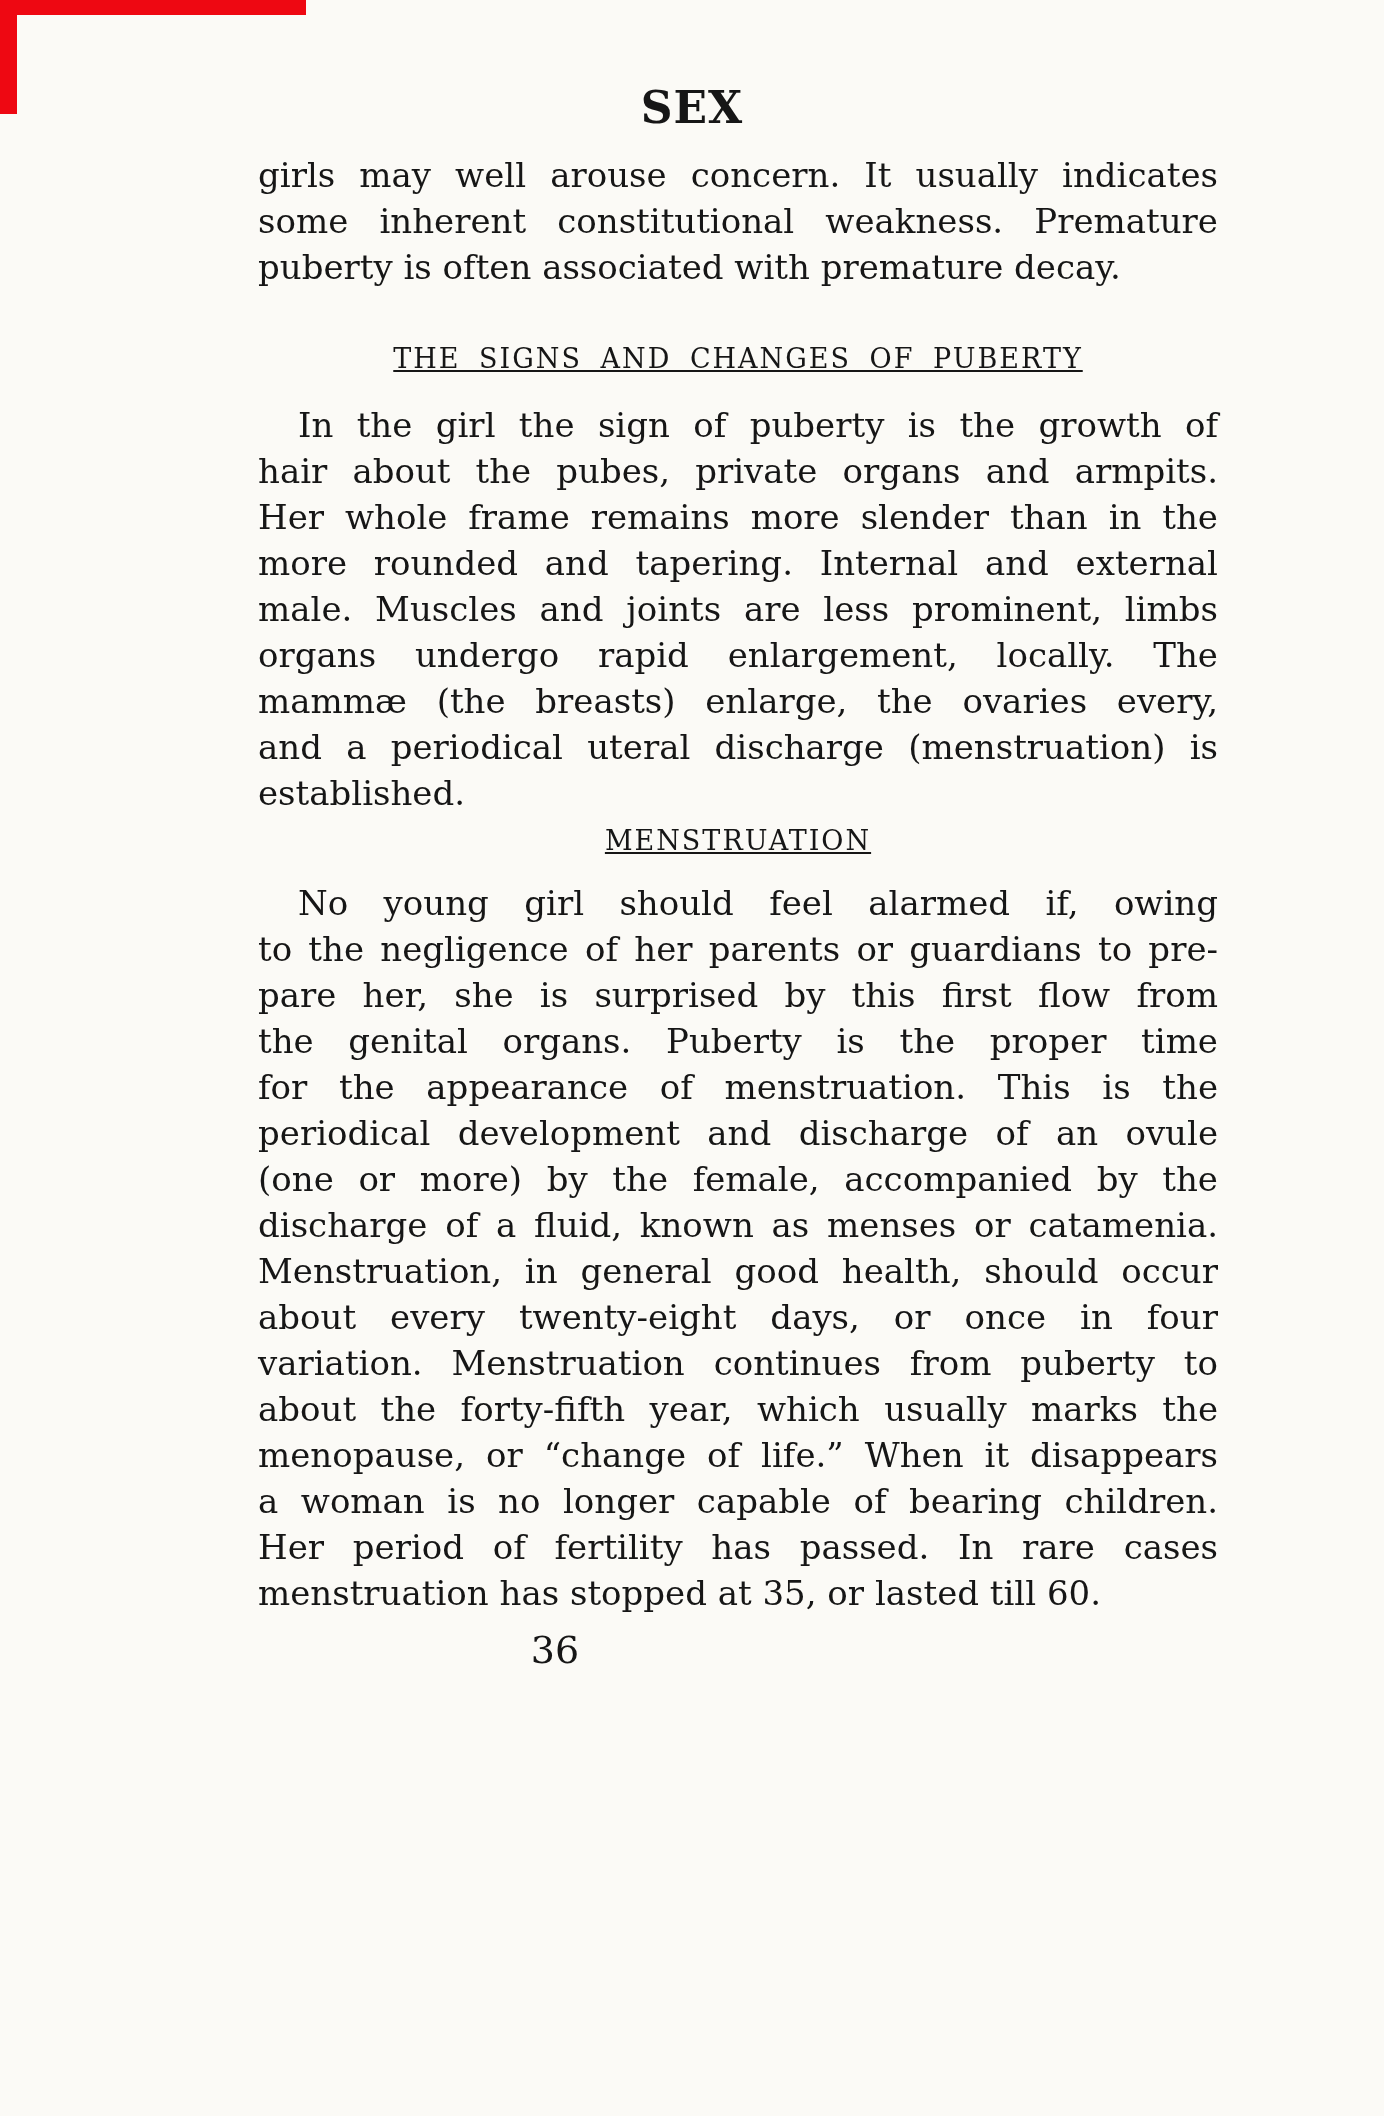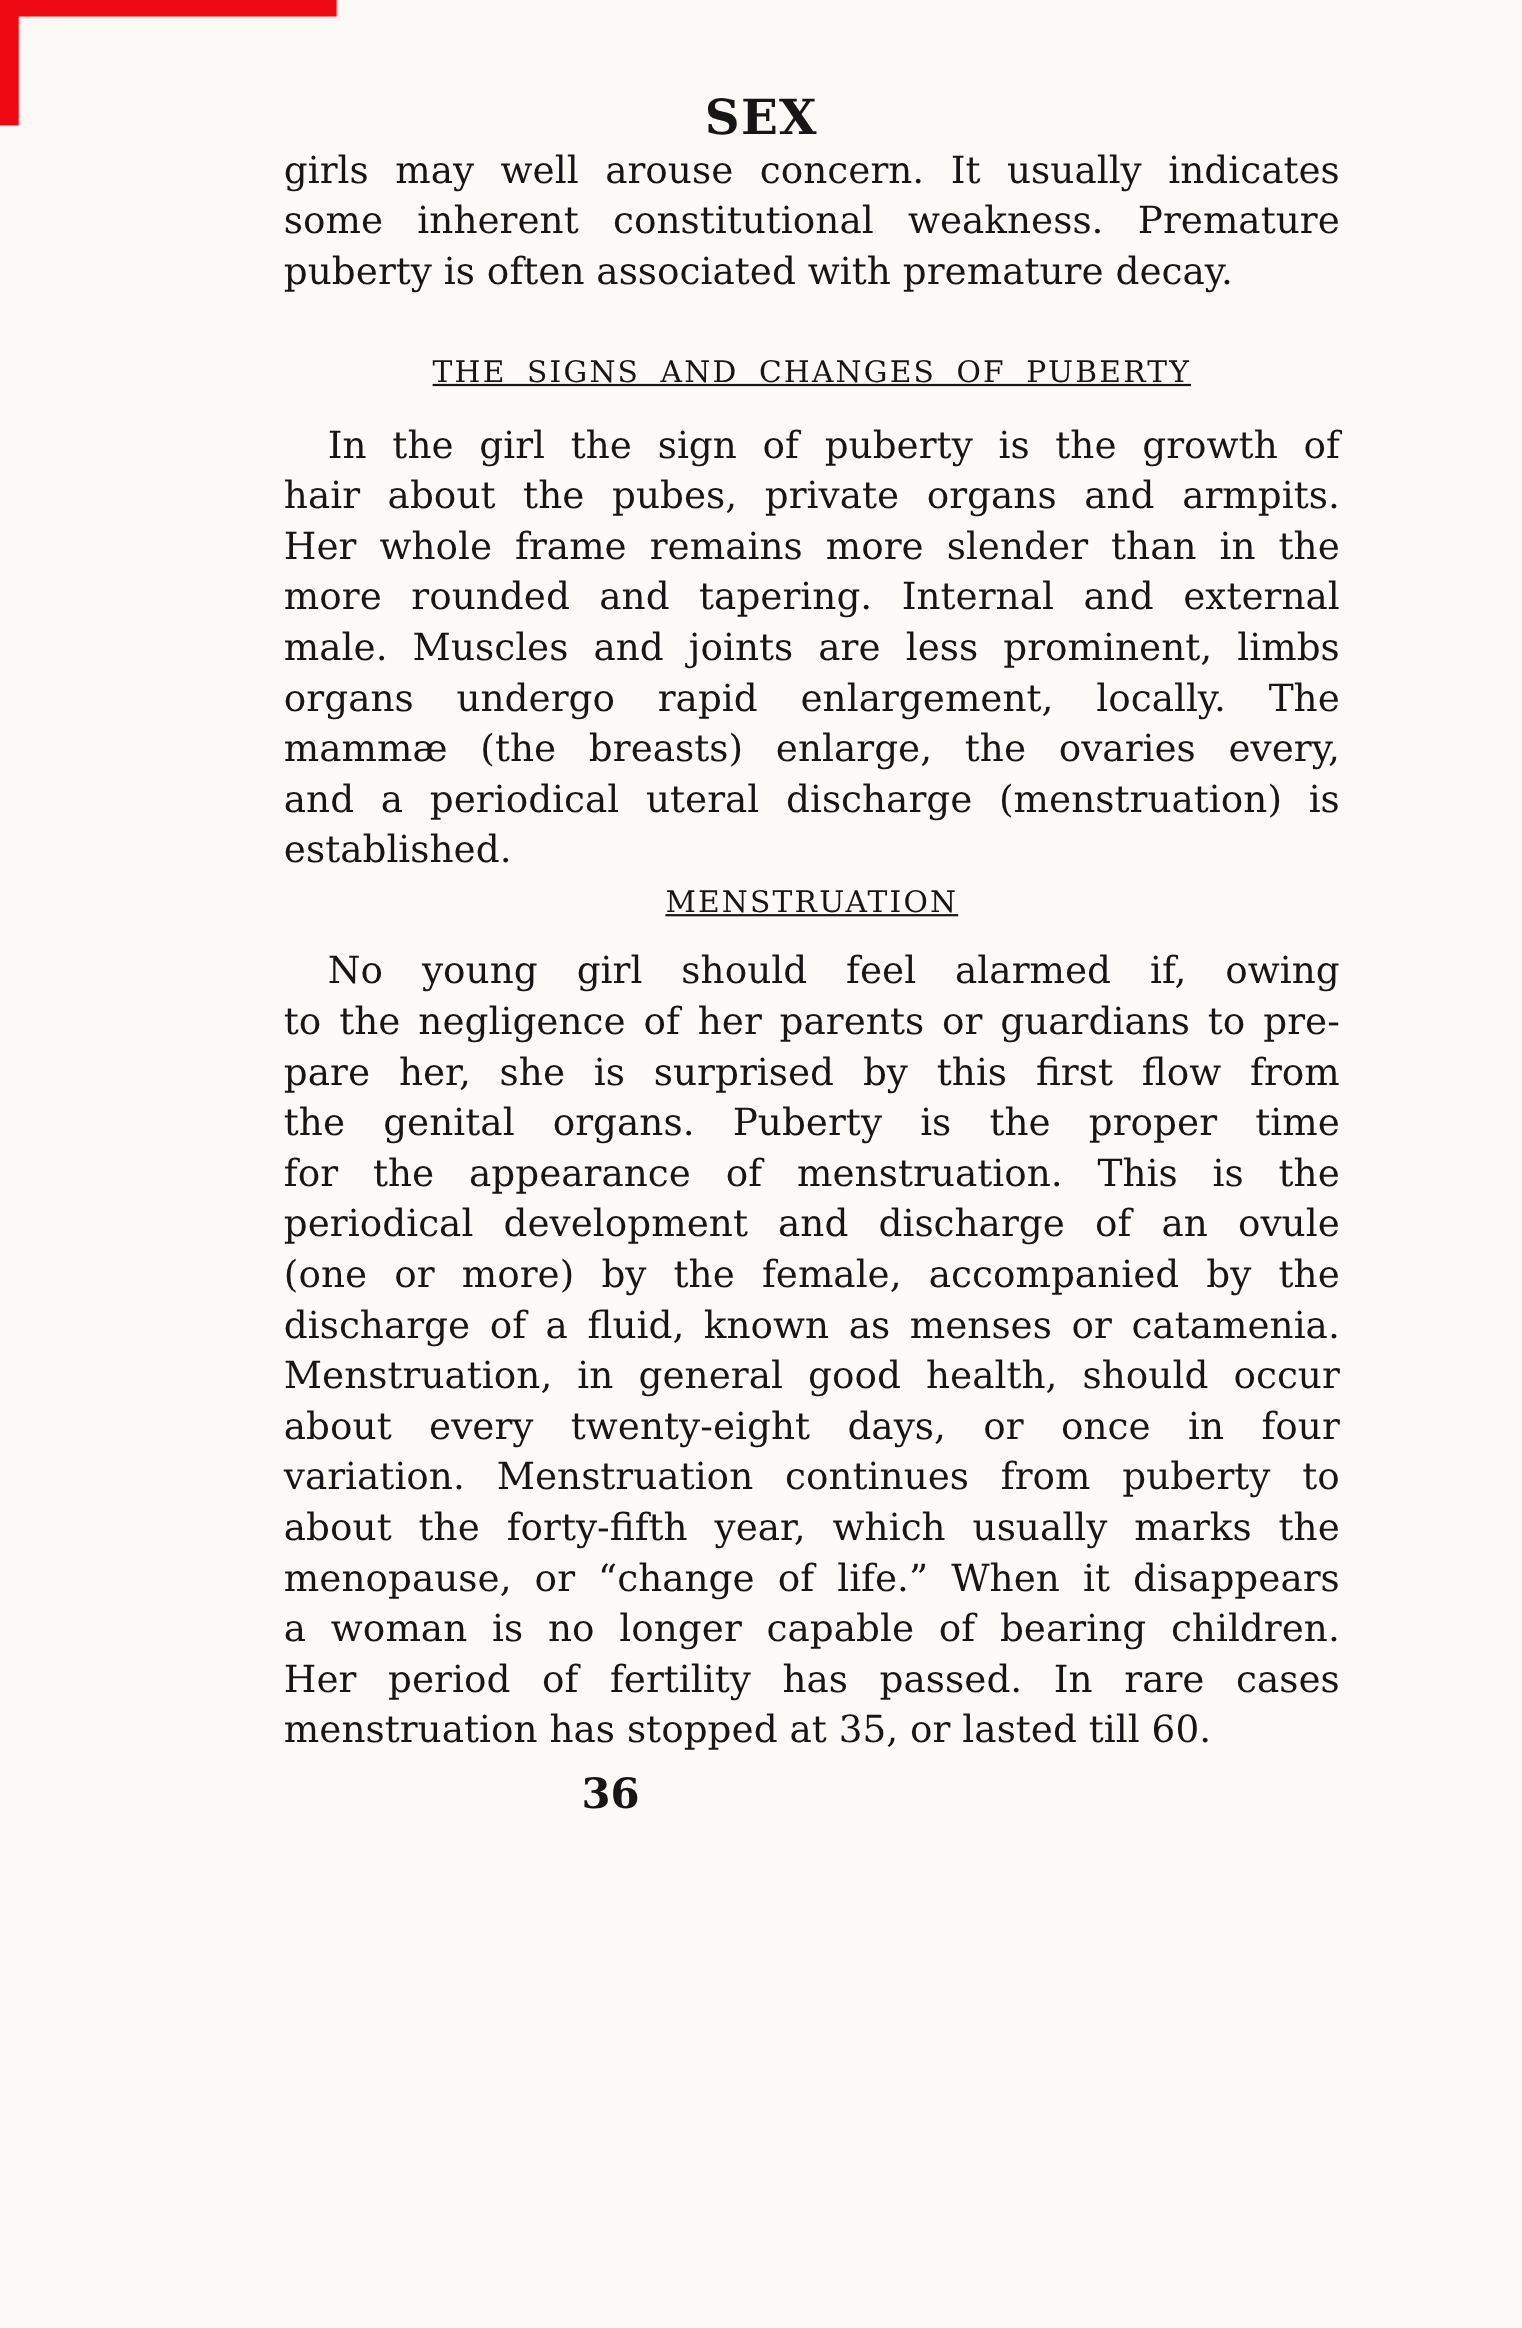--- a/index.html
+++ b/index.html
@@ -33,20 +33,21 @@
     margin: 0;
     padding-top: 84px;
     text-align: center;
     font-size: 44px;
     line-height: 1.1;
     font-weight: 700;
     letter-spacing: 1px;
   }
   .text-block {
     margin-left: 258px;
+    margin-top: 20px;
     width: 960px;
     font-size: 34px;
     line-height: 46px;
   }
   .paragraph { margin: 0; }
   .line {
     text-align: justify;
     text-align-last: justify;
     white-space: normal;
   }
@@ -66,21 +67,21 @@
   .text-block > .section-heading:nth-child(4) {
     margin-top: 8px;
     margin-bottom: 22px;
   }
   .page-number {
     margin-top: 12px;
     margin-left: 500px;
     width: 110px;
     text-align: center;
     font-size: 38px;
-    font-weight: 700;
+    font-weight: 400;
   }
 </style>
 </head>
 <body>
 
 <div class="page">
   <div class="artifact-top"></div>
   <div class="artifact-left"></div>
 
   <h1 class="page-title">SEX</h1>

